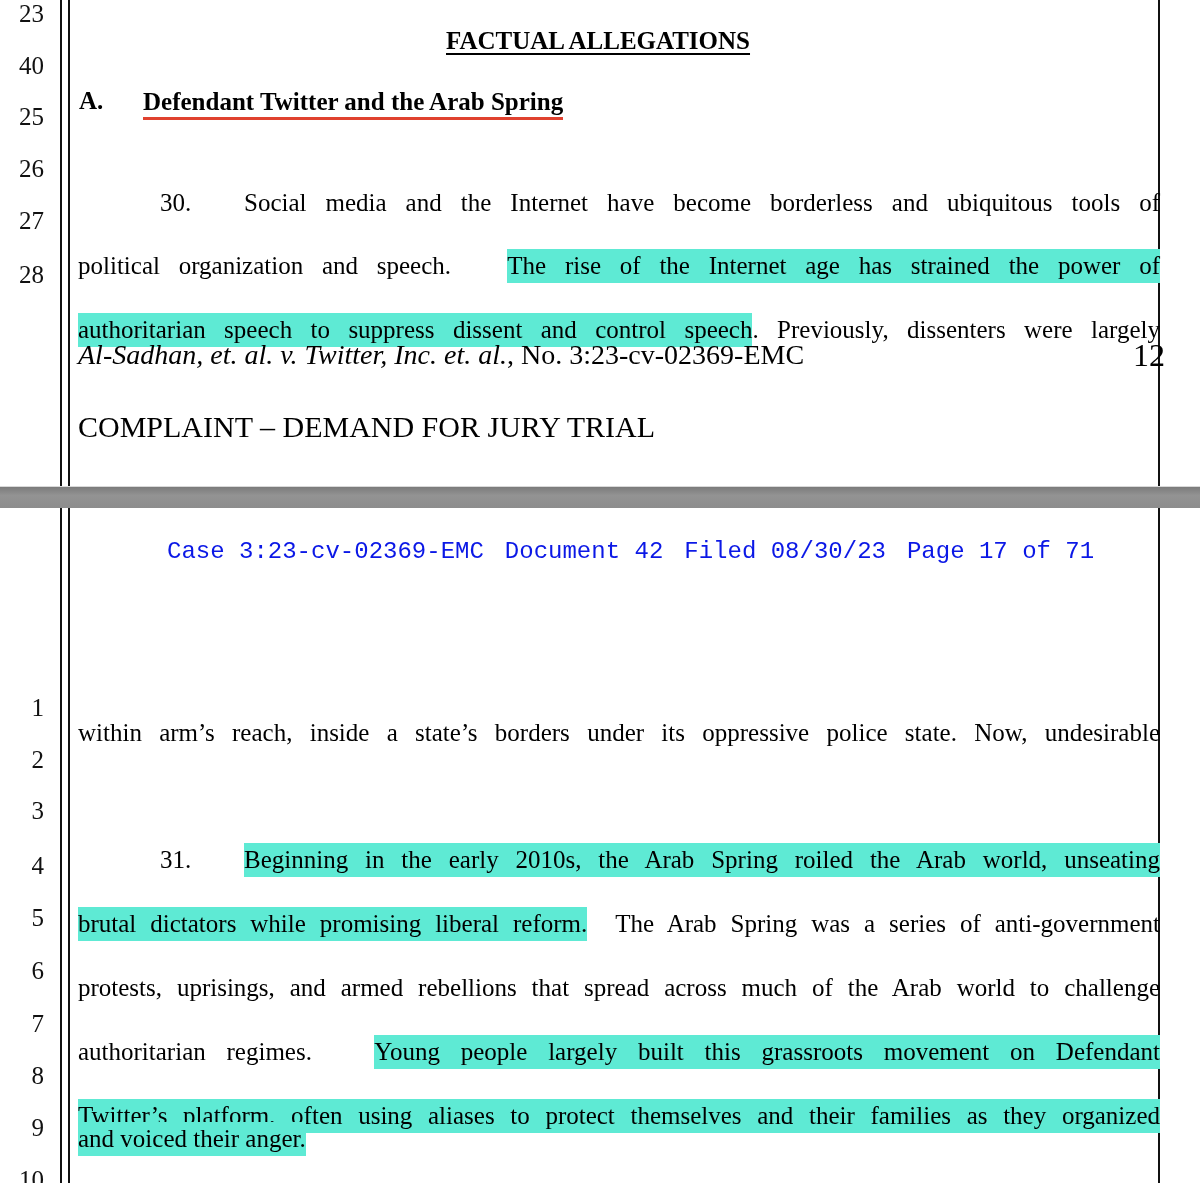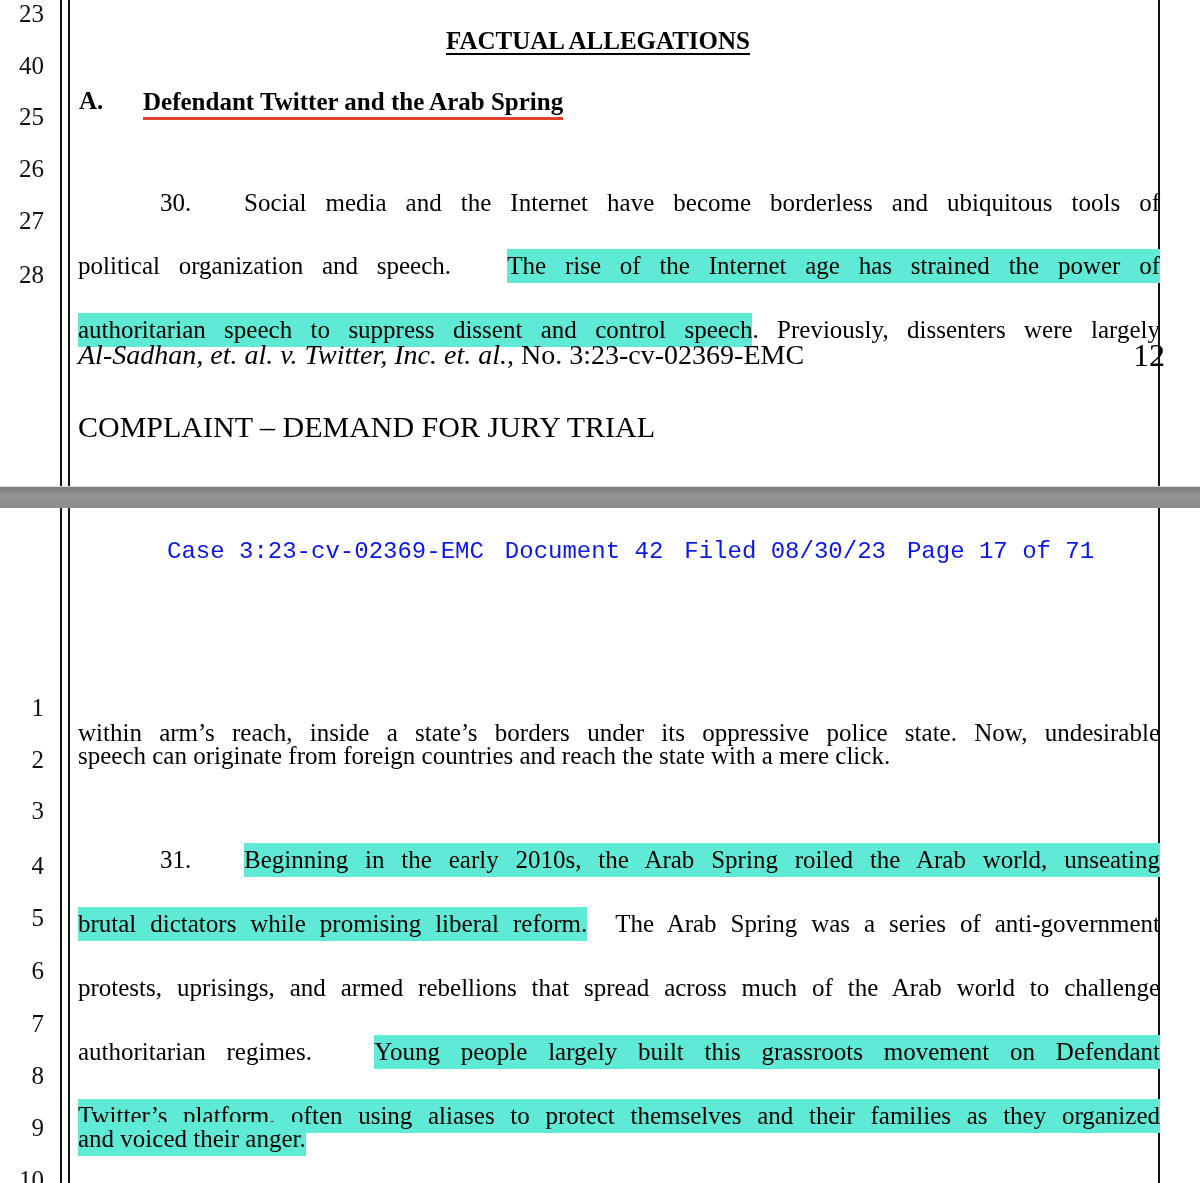--- a/index.html
+++ b/index.html
@@ -106,23 +106,20 @@
   <div class="lnum" style="top:396px">5</div>
   <div class="lnum" style="top:449px">6</div>
   <div class="lnum" style="top:502px">7</div>
   <div class="lnum" style="top:554px">8</div>
   <div class="lnum" style="top:606px">9</div>
   <div class="lnum" style="top:658px">10</div>
 
   <div class="line justify" style="top:168px">
     <span>within arm’s reach, inside a state’s borders under its oppressive police state.  Now, undesirable</span>
   </div>
-  <div class="line" style="top:231px">
-    <span>speech can originate from foreign countries and reach the state with a mere click.</span>
-  </div>
   <div class="line justify" style="top:295px">
     <span class="para-num">31.</span><span class="hl">Beginning in the early 2010s, the Arab Spring roiled the Arab world, unseating</span>
   </div>
   <div class="line justify" style="top:423px">
     <span>protests, uprisings, and armed rebellions that spread across much of the Arab world to challenge</span>
   </div>
   <div class="line justify" style="top:359px">
     <span class="hl">brutal dictators while promising liberal reform.</span>&nbsp;&nbsp;<span>The Arab Spring was a series of anti-government</span>
   </div>
   <div class="line justify" style="top:487px">

